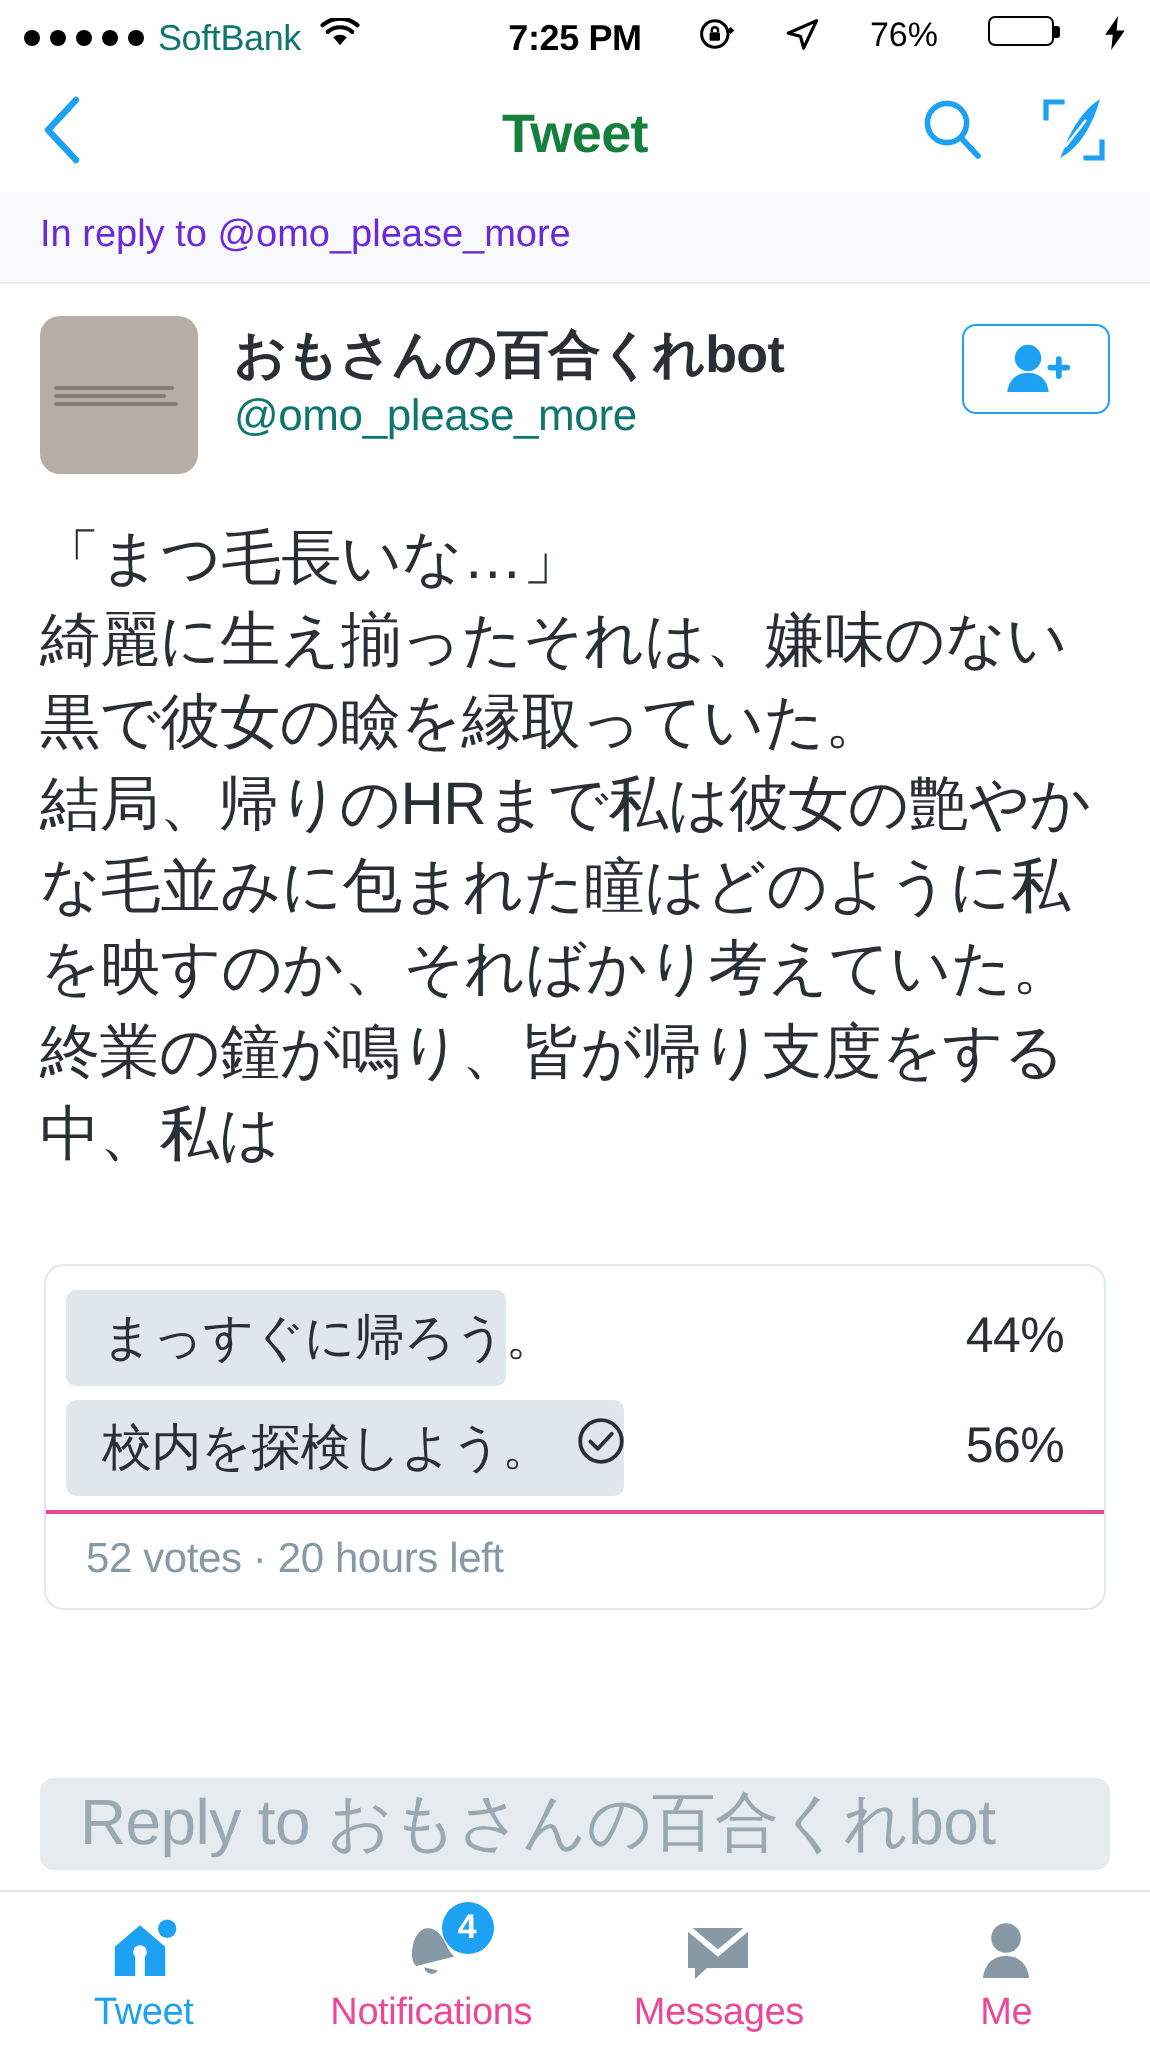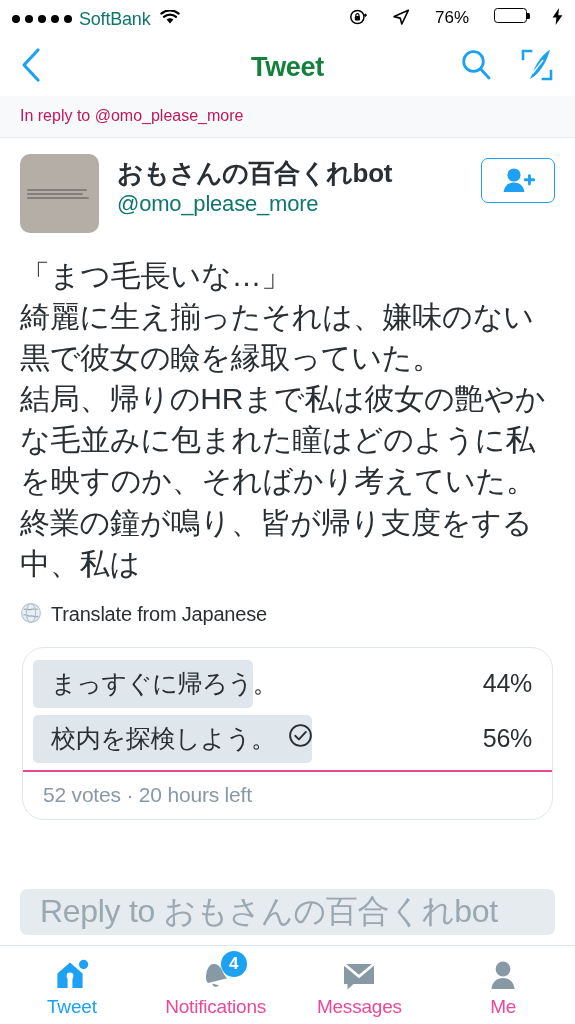--- a/index.html
+++ b/index.html
@@ -51,21 +51,21 @@
     font-size:27px; font-weight:bold; color:#15803d; letter-spacing:-0.3px;
     pointer-events:none;
   }
   .nav-back { position:relative; z-index:2; cursor:pointer; }
   .nav-actions { margin-left:auto; display:flex; align-items:center; gap:26px; position:relative; z-index:2; }
 
   
   .inreply {
     background:#f7f9fa; border-bottom:1px solid #e6ecf0;
     padding:11px 20px 12px 20px;
-    font-size:16px; color:#be185d;
+    font-size:19px; color:#6d28d9;
   }
 
   
   .tweet { padding:16px 20px 0 20px; }
   .author-row { display:flex; align-items:flex-start; }
   .avatar {
     width:79px; height:79px; border-radius:10px; flex:0 0 auto;
     background:#b5aea7; position:relative; overflow:hidden;
   }
   .avatar-scribble {
@@ -97,21 +97,21 @@
   }
 
   .translate-row {
     display:flex; align-items:center; gap:9px;
     margin-top:18px; cursor:pointer;
   }
   .translate-label { font-size:20px; color:#292f33; letter-spacing:-0.2px; }
 
   
   .poll {
-    margin:19px 22px 0 22px; border:1px solid #e1e8ed; border-radius:22px;
+    margin:44px 22px 0 22px; border:1px solid #e1e8ed; border-radius:10px;
     padding:12px 20px 0 10px; background:#fff;
   }
   .poll-opt {
     display:flex; align-items:center; height:48px; position:relative;
     margin-bottom:7px; cursor:pointer;
   }
   .poll-bar {
     position:absolute; left:0; top:0; bottom:0;
     background:#dfe6ec; border-radius:5px;
   }
@@ -178,20 +178,21 @@
       </div>
       <span class="carrier">SoftBank</span>
       <span class="wifi-ic">
         <svg width="20" height="15" viewBox="0 0 20 15">
           <path d="M10 13.6 L6.6 9.6 a5.3 5.3 0 0 1 6.8 0 Z" fill="#000"></path>
           <path d="M3.9 6.9 a9.3 9.3 0 0 1 12.2 0" stroke="#000" stroke-width="2.1" fill="none" stroke-linecap="round"></path>
           <path d="M1.3 3.6 a13.2 13.2 0 0 1 17.4 0" stroke="#000" stroke-width="2.1" fill="none" stroke-linecap="round"></path>
         </svg>
       </span>
     </div>
+    <div class="sb-center">7:25 PM</div>
     <div class="sb-right">
       <span>
         <svg width="18" height="18" viewBox="0 0 18 18">
           <circle cx="8.4" cy="9" r="6.6" stroke="#000" stroke-width="1.5" fill="none"></circle>
           <rect x="5.8" y="8.1" width="5.2" height="4.3" rx="0.8" fill="#000"></rect>
           <path d="M6.9 8.1 v-1.3 a1.6 1.6 0 0 1 3.1 0 v1.3" stroke="#000" stroke-width="1.2" fill="none"></path>
           <path d="M14.4 7.2 h2.4 M15.9 5.9 l1.3 1.3 l-1.3 1.3" stroke="#000" stroke-width="1.3" fill="none"></path>
         </svg>
       </span>
       <span>
@@ -258,31 +259,20 @@
           <path d="M28.4 8.6 v8.4 M24.2 12.8 h8.4" stroke="#1da1f2" stroke-width="2.9" stroke-linecap="round"></path>
         </svg>
       </div>
     </div>
 
     <div class="tweet-text">「まつ毛長いな…」
 綺麗に生え揃ったそれは、嫌味のない黒で彼女の瞼を縁取っていた。
 結局、帰りのHRまで私は彼女の艶やかな毛並みに包まれた瞳はどのように私を映すのか、そればかり考えていた。
 終業の鐘が鳴り、皆が帰り支度をする中、私は</div>
 
-    <div class="translate-row">
-      <span>
-        <svg width="22" height="22" viewBox="0 0 22 22">
-          <circle cx="11" cy="11" r="9.4" fill="#e8eef2" stroke="#b6c3cc" stroke-width="1.1"></circle>
-          <path d="M4 7.5 C6.5 6 8.5 8.6 11 7.4 C13.4 6.2 15.6 8 17.8 7" stroke="#97a8b3" stroke-width="1.2" fill="none"></path>
-          <path d="M3.4 13 C6 11.8 7.4 14.6 10.4 14 C13.4 13.3 15 15.6 18.2 14.4" stroke="#97a8b3" stroke-width="1.2" fill="none"></path>
-          <ellipse cx="11" cy="11" rx="4.6" ry="9.4" stroke="#b6c3cc" stroke-width="1.1" fill="none"></ellipse>
-        </svg>
-      </span>
-      <span class="translate-label">Translate from Japanese</span>
-    </div>
   </div>
 
   <div class="poll">
     <div class="poll-opt">
       <div class="poll-bar" style="width:44%"></div>
       <div class="poll-opt-label">
         <span>まっすぐに帰ろう。</span>
       </div>
       <div class="poll-pct">44%</div>
     </div>

